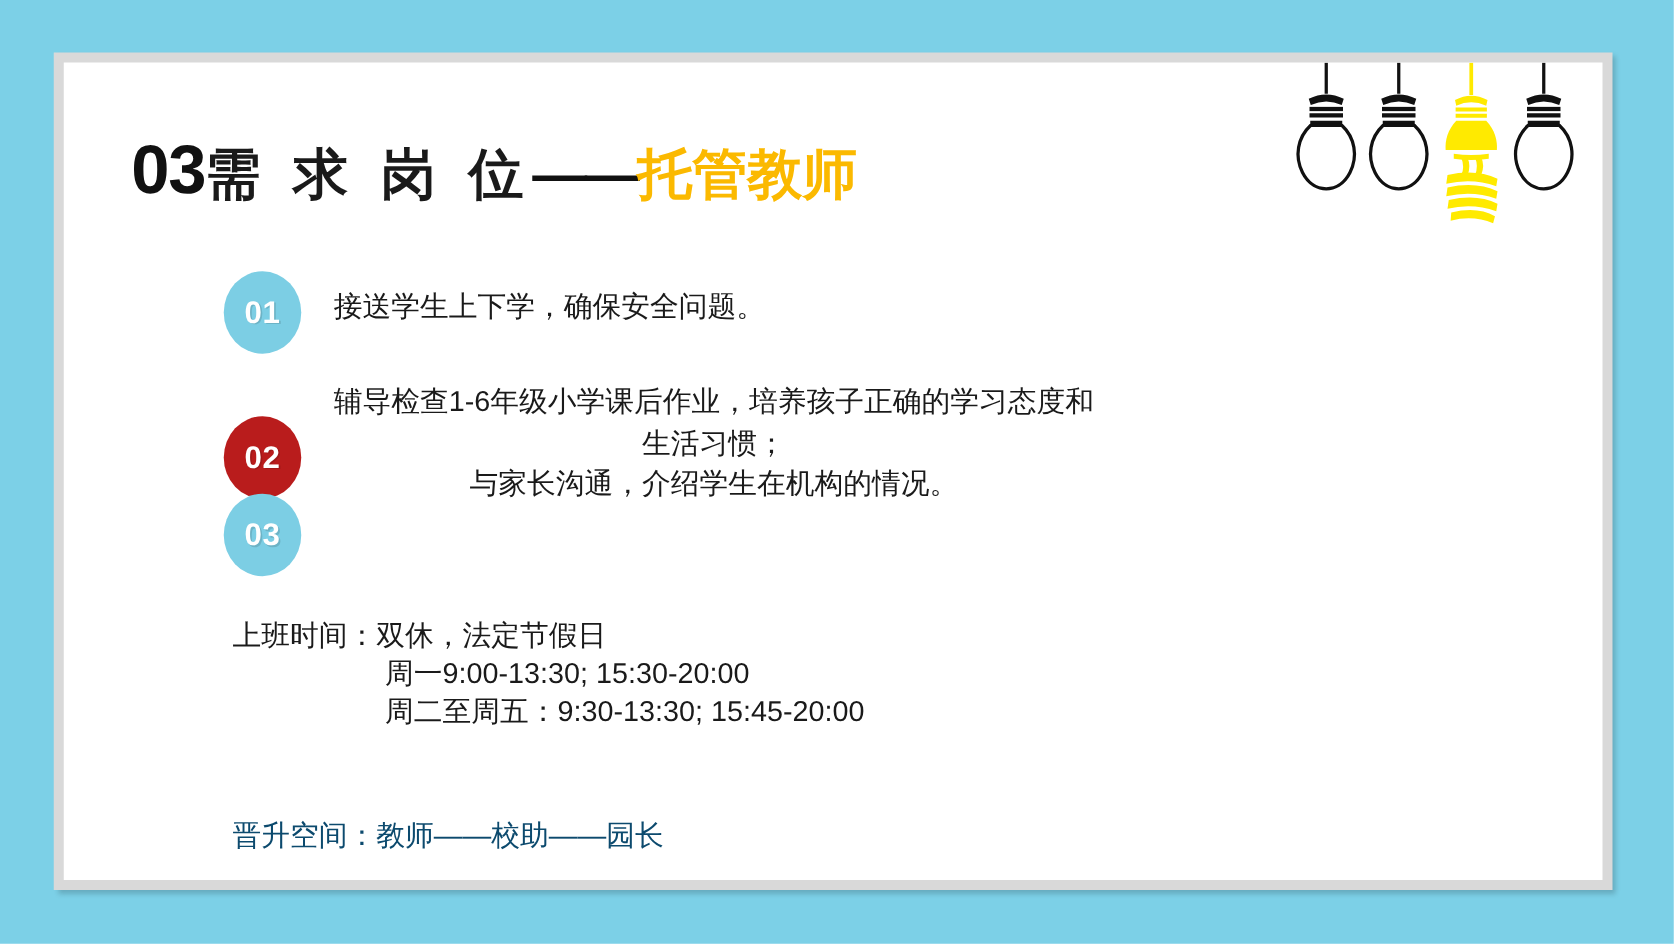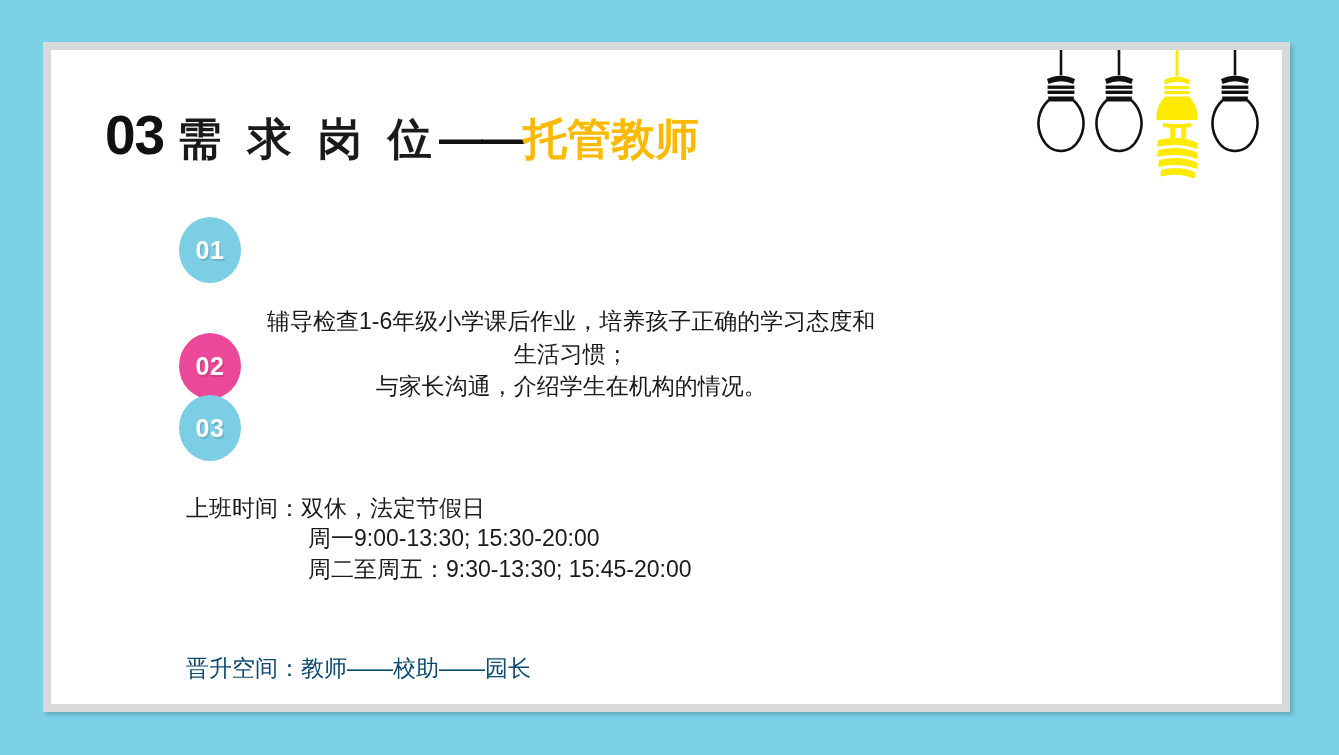--- a/index.html
+++ b/index.html
@@ -49,21 +49,21 @@
     font-weight: bold;
     color: #111111;
     letter-spacing: -1px;
     vertical-align: baseline;
   }
   .title-main {
     font-size: 44px;
     font-weight: bold;
     color: #1A1A1A;
     letter-spacing: 7px;
-    margin-left: 13px;
+    margin-left: 0;
     vertical-align: baseline;
   }
   .title-dash {
     font-size: 44px;
     font-weight: bold;
     color: #111111;
     letter-spacing: -2px;
     vertical-align: baseline;
   }
   .title-accent {
@@ -99,21 +99,21 @@
     display: flex;
     align-items: center;
     justify-content: center;
     color: #FFFFFF;
     font-size: 25px;
     font-weight: bold;
     letter-spacing: 0.5px;
     text-shadow: 1.5px 1.5px 0 rgba(0,0,0,0.13);
   }
   .badge-blue { background: #7CCEE4; }
-  .badge-yellow { background: #ec4899; }
+  .badge-yellow { background: #b91c1c; }
 
   .item-text {
     font-size: 23px;
     color: #1A1A1A;
     line-height: 1.42;
     white-space: pre-line;
     font-family: "Liberation Sans", "DejaVu Sans", sans-serif;
   }
 
   #item-1 { left: 128px; top: 167px; }
@@ -198,20 +198,21 @@
           <rect x="14.6" y="35.5" width="26.8" height="3.4" fill="#111111"></rect>
           <rect x="14.6" y="40.6" width="26.8" height="3.4" fill="#111111"></rect>
           <path d="M15.2,46.5 h25.6 v3.2 h-25.6 z" fill="#111111"></path>
           <path d="M15.6,50.2 C5,60 2.5,75 9,88 C14,98 22,101 28,101 C34,101 42,98 47,88 C53.5,75 51,60 40.4,50.2 z" fill="#FFFFFF" stroke="#111111" stroke-width="2.6" stroke-linejoin="round"></path>
         </g>
       </svg>
     </div>
 
     <div class="item-row" id="item-1">
       <div class="badge badge-blue">01</div>
+      <div class="item-text">接送学生上下学，确保安全问题。</div>
     </div>
 
     <div class="item-row" id="item-2">
       <div class="badge badge-yellow">02</div>
       <div class="item-text">辅导检查1-6年级小学课后作业，培养孩子正确的学习态度和
 生活习惯；
 与家长沟通，介绍学生在机构的情况。</div>
     </div>
 
     <div class="item-row" id="item-3">

